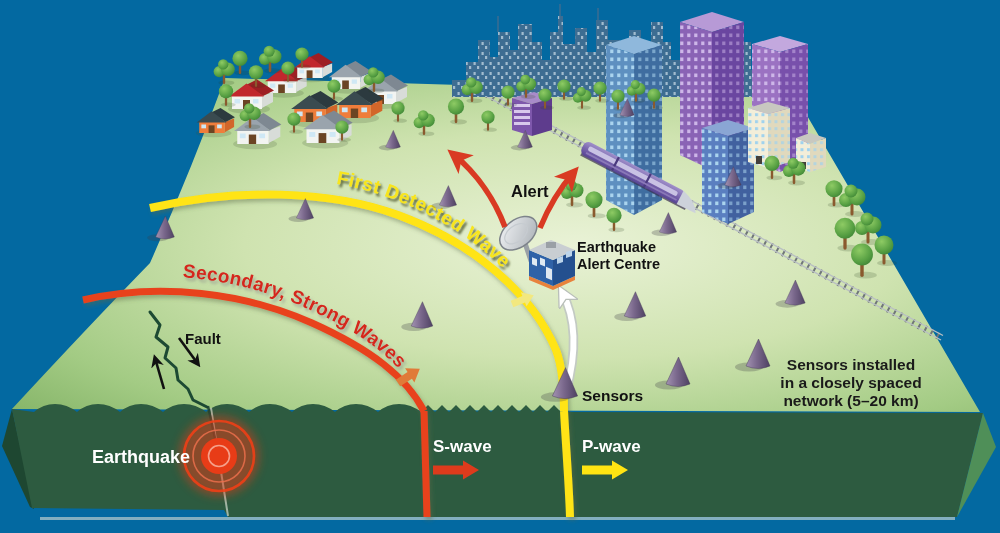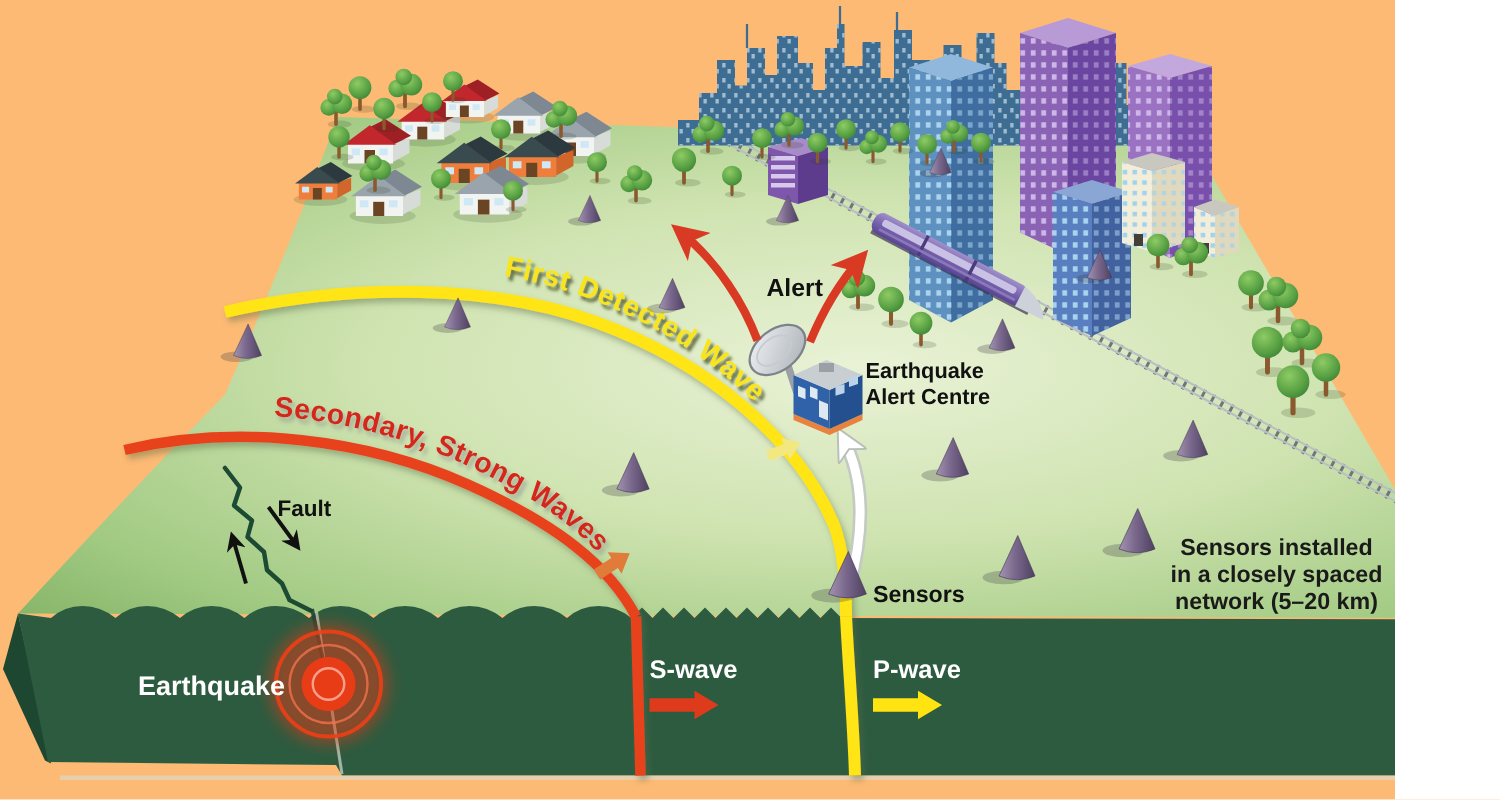--- a/index.html
+++ b/index.html
@@ -1,16 +1,16 @@
 <!DOCTYPE html>
 <html><head>
 <meta charset="utf-8">
 <style>
   html,body{margin:0;padding:0;background:#ffffff;}
-  .stage{position:relative;width:930px;height:533px;background:#fdba74;overflow:hidden;
+  .stage{position:relative;width:1000px;height:533px;background:#0369a1;overflow:hidden;
          font-family:"Liberation Sans","DejaVu Sans",sans-serif;}
   svg text{font-family:"Liberation Sans","DejaVu Sans",sans-serif;}
 </style>
 </head>
 <body>
 
 <div class="stage">
 <svg width="1000" height="533" viewBox="0 0 1000 533">
   <defs>
     <radialGradient id="gTop" cx="0.58" cy="0.5" r="0.85">

